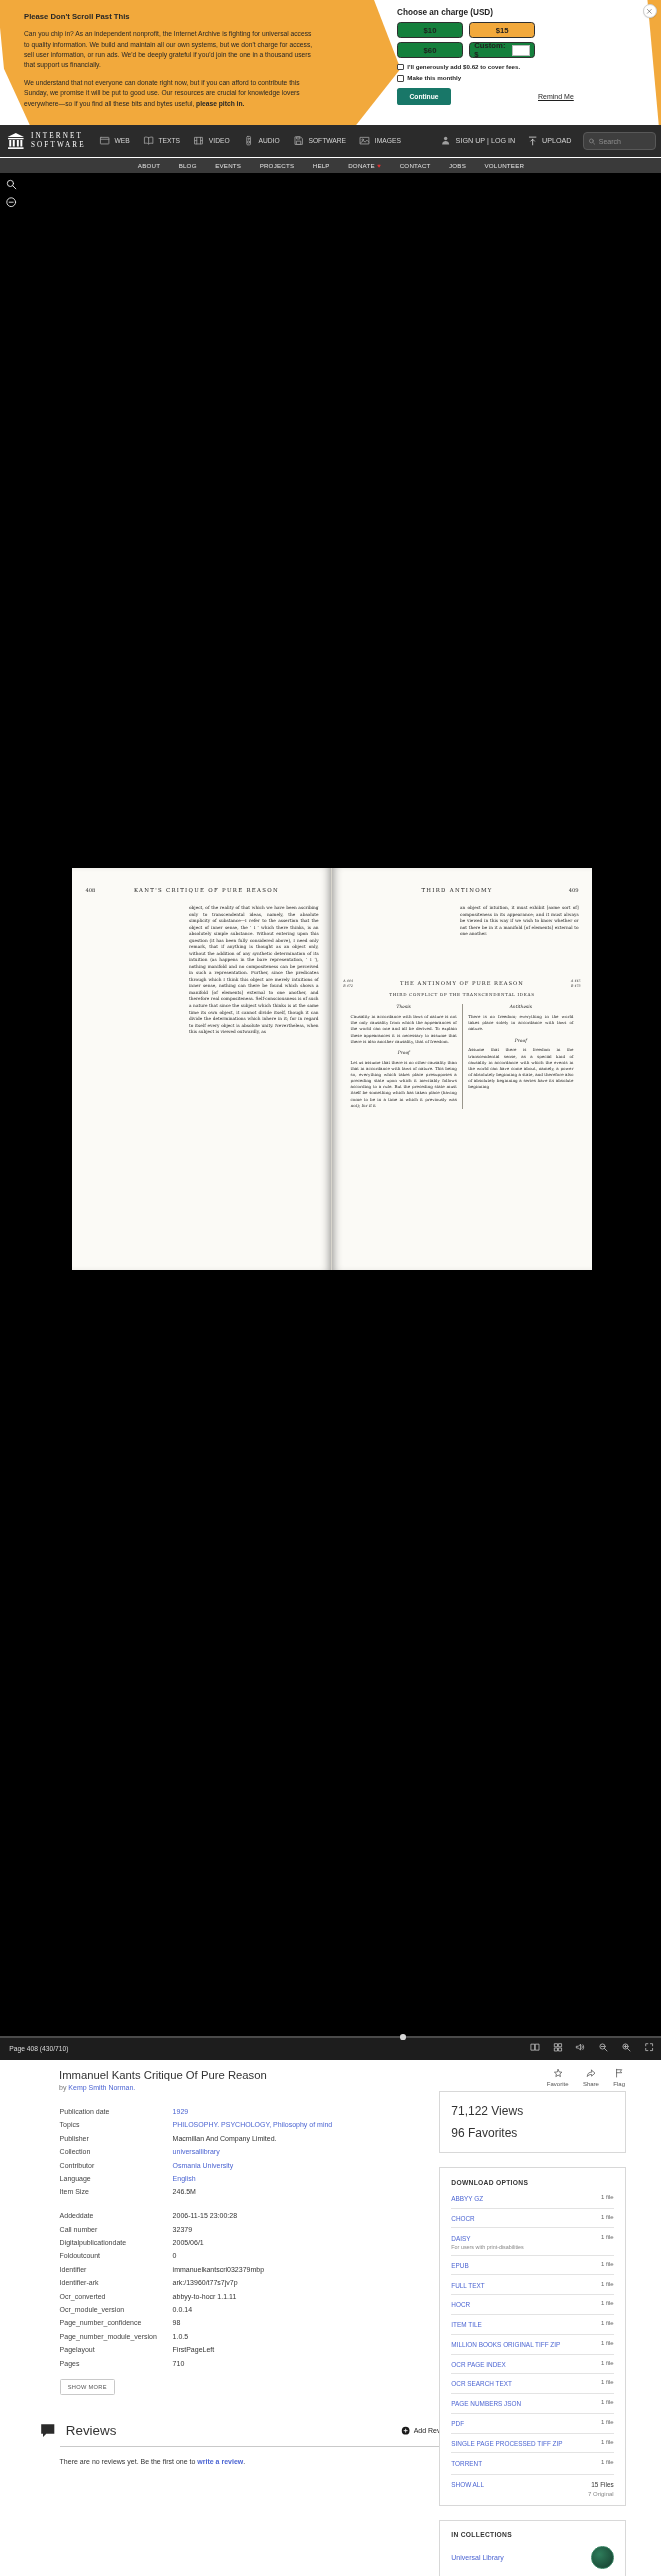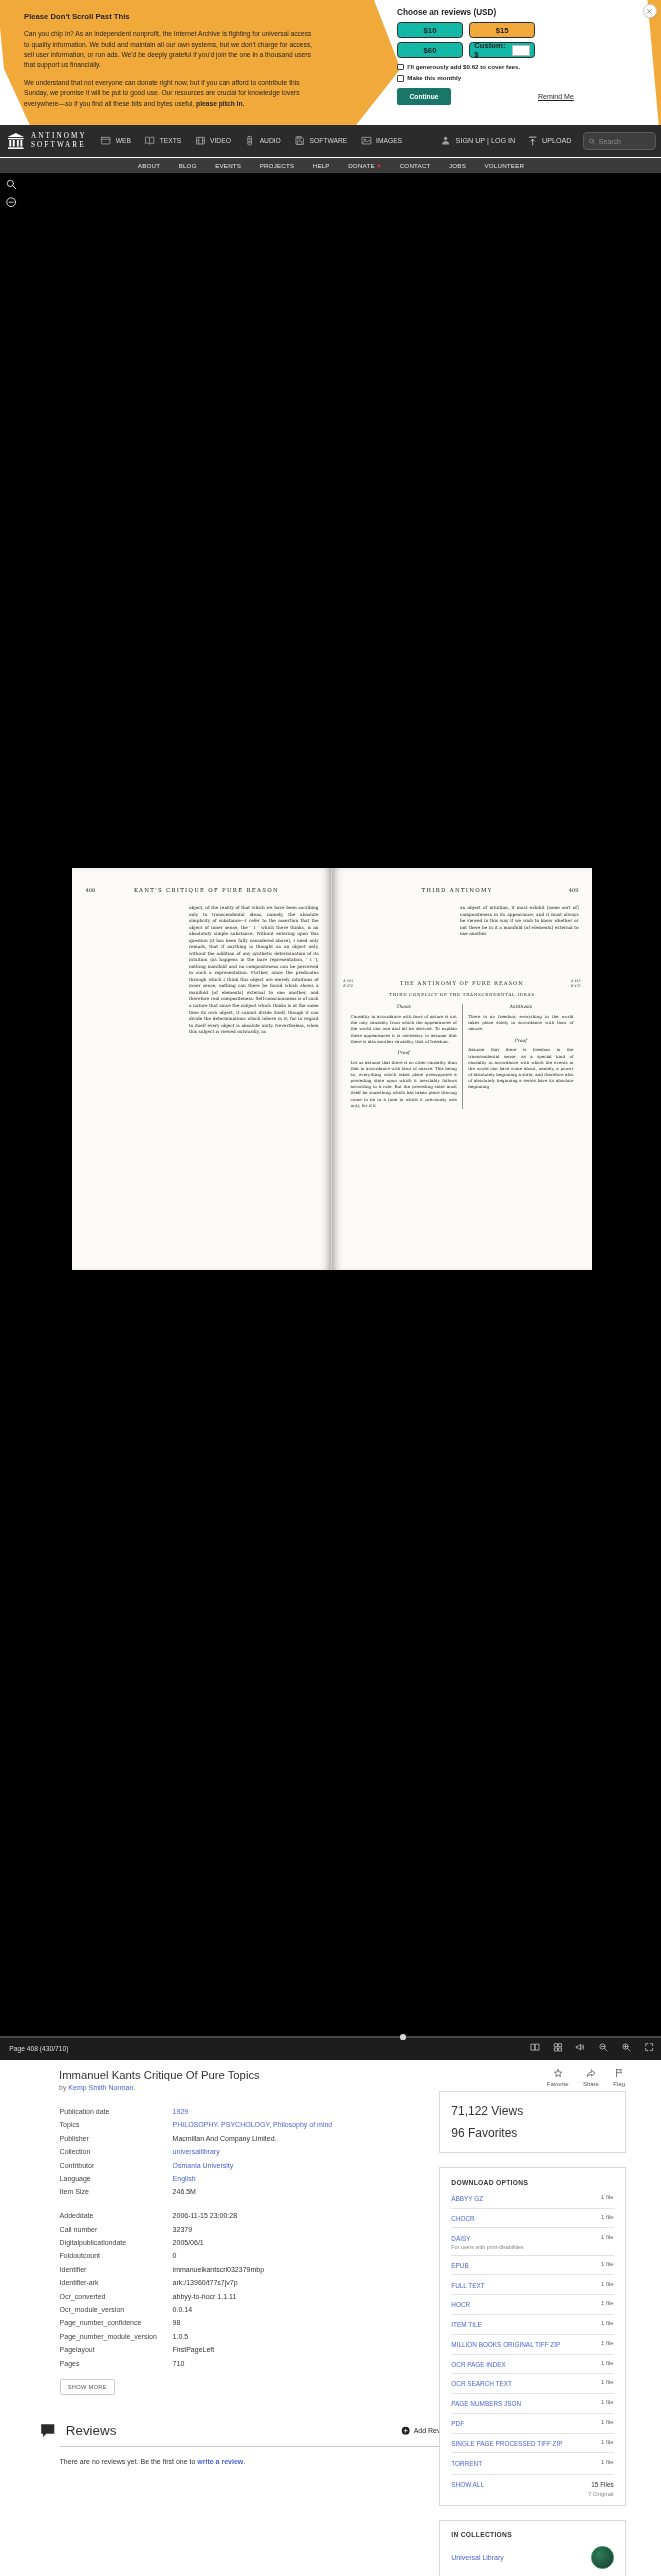--- a/index.html
+++ b/index.html
@@ -13,21 +13,21 @@
   .banner-yellow { position:absolute; inset:0; background:#F2A93C;
     clip-path:polygon(1.8% 0, 56.5% 0, 60.5% 55%, 53.8% 100%, 4.5% 100%, 0.6% 55%, 0% 22%, 0% 0%); }
   .banner-ribbon { position:absolute; right:0; top:0; width:27px; height:125px; background:#F2A93C;
     clip-path:polygon(46% 0, 100% 0, 100% 100%, 88% 100%); }
   .banner-text { position:absolute; left:24px; top:12px; width:289px; color:#262626; }
   .banner-text h1 { font-size:7.7px; font-weight:bold; margin-bottom:8.2px; }
   .banner-text p { font-size:6.7px; line-height:1.55; margin-bottom:7.2px; }
   .banner-form { position:absolute; left:397px; top:8.2px; width:222px; }
   .bf-title { font-size:8.2px; font-weight:bold; color:#1f1f1f; margin-bottom:5.2px; }
   .amt-grid { display:grid; grid-template-columns:66px 66px; gap:4.6px 6.2px; margin-bottom:5.2px; }
-  .amt-btn { height:15.5px; border:0.8px solid #2f2f2f; border-radius:3.6px; background:#14b8a6; font-size:7.7px; font-weight:bold; color:#1f1f1f; display:flex; align-items:center; justify-content:center; cursor:pointer; }
+  .amt-btn { height:15.5px; border:0.8px solid #2f2f2f; border-radius:3.6px; background:#15803d; font-size:7.7px; font-weight:bold; color:#1f1f1f; display:flex; align-items:center; justify-content:center; cursor:pointer; }
   .amt-btn.selected { background:#F2A93C; }
   .amt-custom { display:flex; align-items:center; gap:3.1px; padding:0 4.1px; justify-content:flex-start; }
   .amt-custom input { width:18.5px; height:11.3px; border:0.5px solid #bbb; background:#fff; }
   .chk-row { display:flex; align-items:flex-start; gap:3.6px; font-size:6.2px; font-weight:bold; color:#1f1f1f; margin-bottom:3.1px; width:170px; line-height:1.3; }
   .chk { width:6.7px; height:6.7px; border:0.7px solid #444; background:#fff; border-radius:1px; flex:0 0 auto; margin-top:0.5px; }
   .bf-actions { display:flex; align-items:center; margin-top:5.2px; }
   .continue-btn { width:54px; height:17px; background:#187768; color:#fff; font-weight:bold; font-size:6.7px; border:none; border-radius:2.6px; cursor:pointer; }
   .remind-link { margin-left:87px; font-size:7px; color:#1f1f1f; text-decoration:underline; cursor:pointer; white-space:nowrap; }
   .banner-close { position:absolute; right:5.2px; top:4.1px; width:14px; height:14px; border-radius:50%; background:#fff; border:0.5px solid #d0d0d0; color:#333; display:flex; align-items:center; justify-content:center; cursor:pointer; box-shadow:0 0.5px 1px rgba(0,0,0,.15); }
 
@@ -128,21 +128,21 @@
 
 <div id="banner">
   <div class="banner-yellow"></div>
   <div class="banner-ribbon"></div>
   <div class="banner-text">
     <h1>Please Don't Scroll Past This</h1>
     <p>Can you chip in? As an independent nonprofit, the Internet Archive is fighting for universal access to quality information. We build and maintain all our own systems, but we don't charge for access, sell user information, or run ads. We'd be deeply grateful if you'd join the one in a thousand users that support us financially.</p>
     <p><span>We understand that not everyone can donate right now, but if you can afford to contribute this Sunday, we promise it will be put to good use. Our resources are crucial for knowledge lovers everywhere—so if you find all these bits and bytes useful, </span><strong>please pitch in.</strong></p>
   </div>
   <div class="banner-form">
-    <div class="bf-title">Choose an reviews (USD)</div>
+    <div class="bf-title">Choose an charge (USD)</div>
     <div class="amt-grid">
       <div class="amt-btn">$10</div>
       <div class="amt-btn selected">$15</div>
       <div class="amt-btn">$60</div>
       <div class="amt-btn amt-custom">
         <span>Custom: $</span>
         <input style="">
       </div>
     </div>
     <div class="chk-row">
@@ -171,21 +171,21 @@
     <svg width="19.6" height="19.6" viewBox="0 0 24 24" fill="#fff">
       <polygon points="12,2.5 22,7.5 2,7.5"></polygon>
         <rect x="2.5" y="8.5" width="19" height="1.6"></rect>
       <rect x="4" y="11" width="2.4" height="8"></rect>
         <rect x="8.3" y="11" width="2.4" height="8"></rect>
       <rect x="13.3" y="11" width="2.4" height="8"></rect>
         <rect x="17.6" y="11" width="2.4" height="8"></rect>
       <rect x="2.5" y="20" width="19" height="2"></rect>
     </svg>
     <div class="brand-name">
-      <div>ANTINOMY</div>
+      <div>INTERNET</div>
       <div>SOFTWARE</div>
     </div>
   </div>
   <div class="nav-items" id="nav-items">
       <div class="nav-item">
         <svg viewBox="0 0 24 24" width="11.3" height="11.3" class="ico nicon">
           <rect x="3" y="5" width="18" height="14" rx="1"></rect>
           <line x1="3" y1="9" x2="21" y2="9"></line>
         </svg>
         <span>WEB</span>
@@ -397,21 +397,21 @@
           <path d="M15 4 H20 V9"></path>
           <path d="M20 15 V20 H15"></path>
           <path d="M9 20 H4 V15"></path>
         </svg>
       </div>
   </div>
 </div>
 
 <div id="details">
   <div class="title-row">
-    <h1 class="item-title">Immanuel Kants Critique Of Pure Topics</h1>
+    <h1 class="item-title">Immanuel Kants Critique Of Pure Reason</h1>
     <div class="item-author">
       <span>by </span><a>Kemp Smith Norman.</a>
     </div>
   </div>
   <div class="actions" id="item-actions">
       <div class="action">
         <svg viewBox="0 0 24 24" width="10.3" height="10.3" class="ico">
           <path d="M12 3.5 L14.5 9.2 L20.7 9.8 L16 13.9 L17.4 20 L12 16.8 L6.6 20 L8 13.9 L3.3 9.8 L9.5 9.2 Z"></path>
         </svg>
         <span>Favorite</span>

